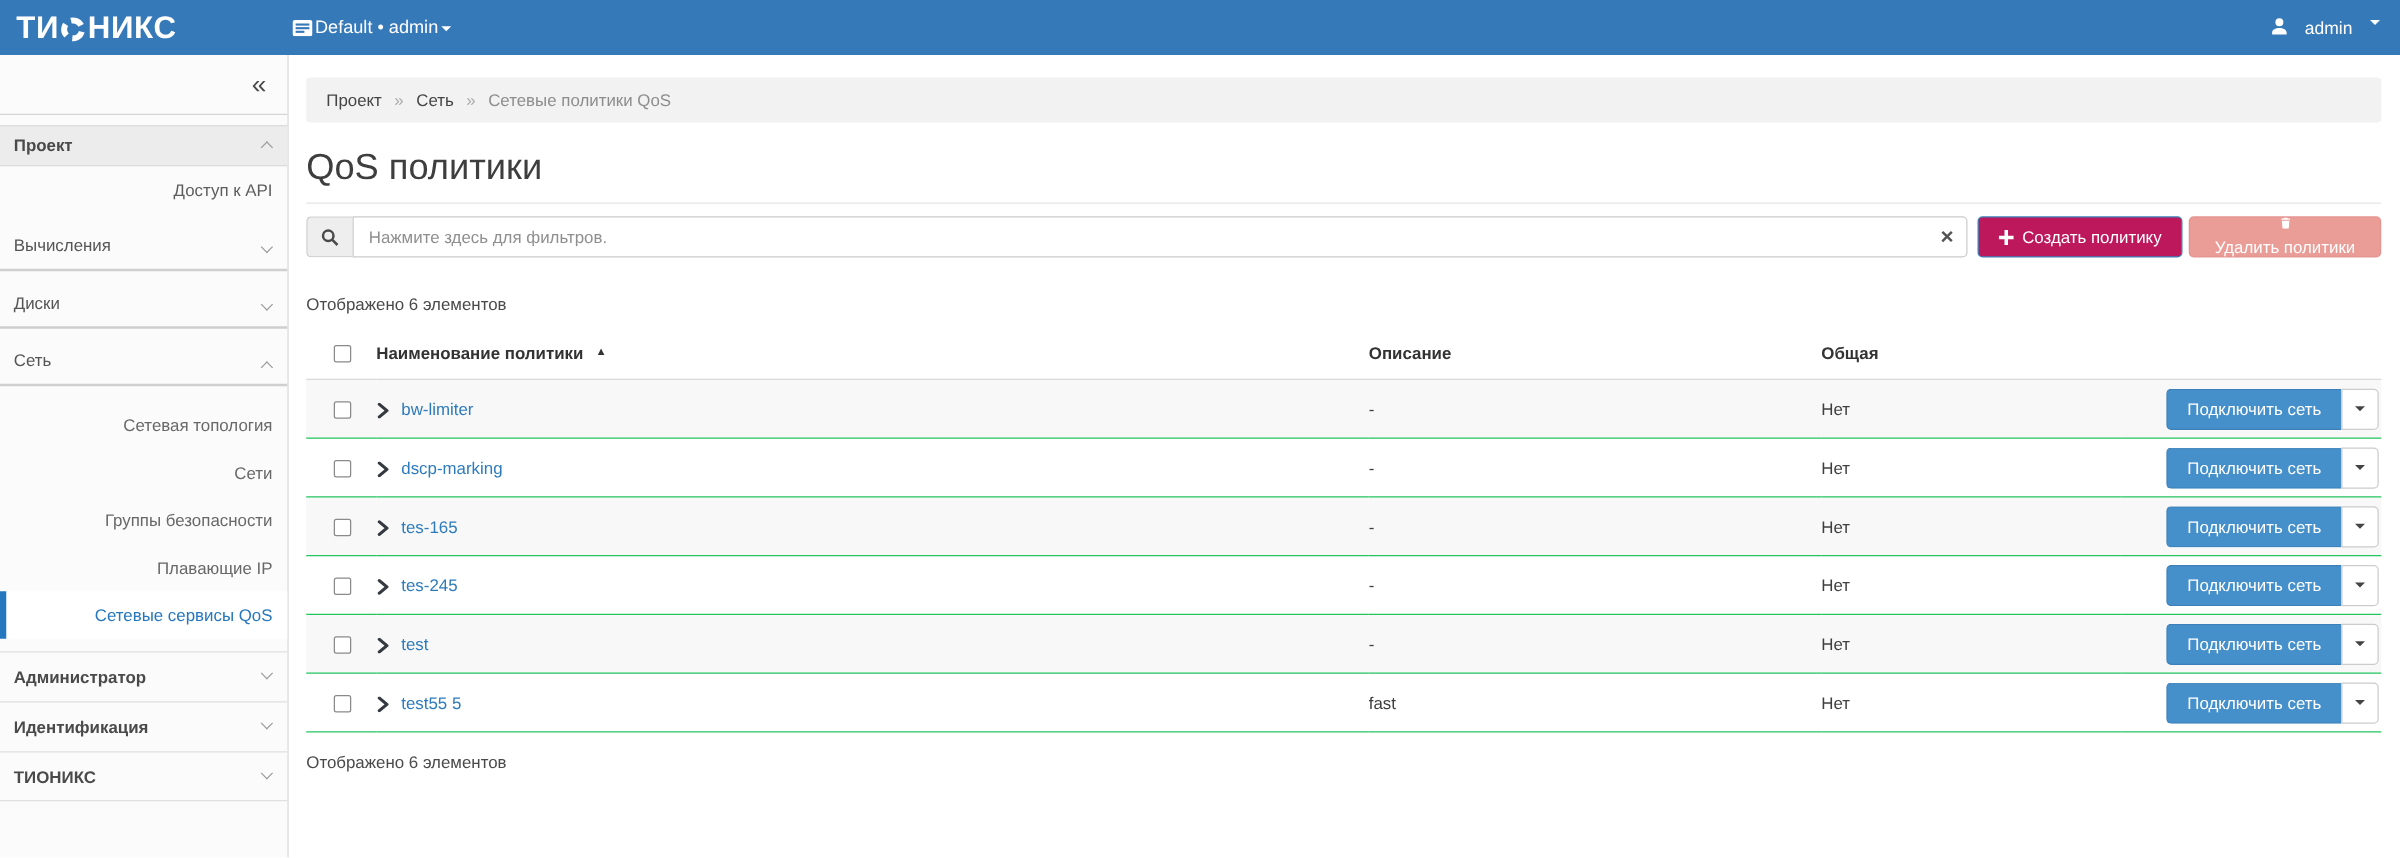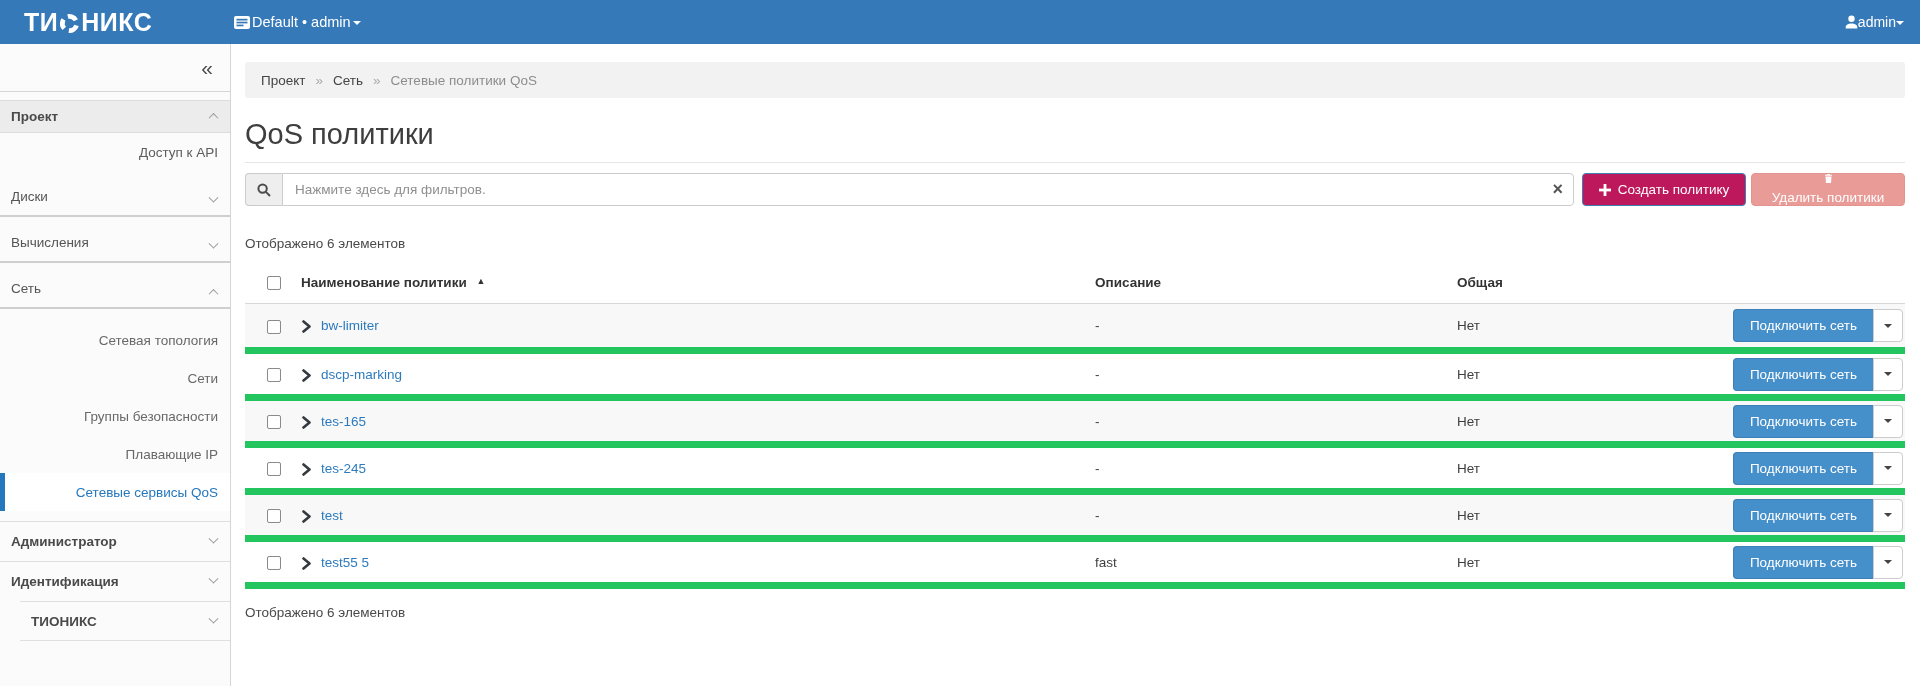--- a/index.html
+++ b/index.html
@@ -1,26 +1,26 @@
 <!DOCTYPE html>
 <html lang="ru"><head>
 <meta charset="utf-8">
 <style>
   * { margin:0; padding:0; box-sizing:border-box; }
   html,body { width:1920px; height:686px; overflow:hidden; background:#fff;
     font-family:"Liberation Sans","DejaVu Sans",sans-serif; font-size:13.5px; color:#3f3f3f; }
 
   
   .topbar { height:44px; background:#3579b8; display:flex; align-items:center; color:#fff; }
-  .logo { width:234px; padding-left:24px; font-size:25px; font-weight:bold; letter-spacing:.5px;
+  .logo { width:234px; padding-left:13px; font-size:25px; font-weight:bold; letter-spacing:.5px;
     display:flex; align-items:center; white-space:nowrap; }
   .logo svg { margin:2px 1px 0; transform:rotate(18deg); }
   .context { display:flex; align-items:center; gap:2px; font-size:14.5px; cursor:pointer; }
   .topbar .spacer { flex:1; }
-  .user-menu { display:flex; align-items:center; gap:0; font-size:14px; padding-right:16px; cursor:pointer; }
+  .user-menu { display:flex; align-items:flex-start; gap:14px; font-size:14px; padding-right:16px; cursor:pointer; }
   .caret-down-w { width:0; height:0; border-left:4px solid transparent; border-right:4px solid transparent;
     border-top:4px solid #fff; margin-top:2px; }
 
   
   .layout { display:flex; height:642px; }
 
   
   .sidebar { width:231px; background:#fbfbfb; border-right:1px solid #d5d5d5; flex:none; overflow:hidden; }
   .collapse-row { height:48px; display:flex; justify-content:flex-end; align-items:center;
     padding-right:17px; border-bottom:1px solid #d5d5d5; }
@@ -36,21 +36,21 @@
   .api-row { height:38px; display:flex; align-items:center; justify-content:flex-end;
     padding-right:12px; color:#5d5d5d; cursor:pointer; }
   .subsec { height:46px; display:flex; align-items:flex-end; justify-content:space-between;
     padding:0 13px 11px 11px; color:#555; border-bottom:2px solid #cfcfcf; cursor:pointer; }
   .sub-items { margin-top:12px; }
   .side-item { height:38px; display:flex; align-items:center; justify-content:flex-end;
     padding-right:12px; color:#686868; cursor:pointer; }
   .side-item.active { background:#fff; color:#2577be; border-left:5px solid #2577be; }
   .bottom-secs { margin-top:10px; }
   .bottom-secs .sec-head { height:40px; border-top:1px solid #e0e0e0; }
-  .bottom-secs .sec-head:last-child { border-bottom:1px solid #e0e0e0;margin-left:20px; }
+  .bottom-secs .sec-head:last-child { border-bottom:1px solid #e0e0e0; }
 
   
   .content { flex:1; padding:18px 15px 0 14px; background:#fff; overflow:hidden; }
   .breadcrumb { height:36px; background:#f2f2f2; border-radius:3px; display:flex; align-items:center;
     gap:10px; padding:0 16px; }
   .crumb { color:#454545; cursor:pointer; }
   .crumb-sep { color:#a9a9a9; }
   .crumb.current { color:#8d8d8d; cursor:default; }
   .page-title { font-size:29px; color:#3e3e3e; margin-top:20px; font-weight:normal; }
   .title-hr { border:none; border-top:1px solid #e5e5e5; margin-top:11px; }
@@ -73,21 +73,21 @@
   .count-line { margin-top:30px; color:#4a4a4a; }
   .count-line.bottom { margin-top:16px; }
 
   table.qos { width:100%; border-collapse:collapse; margin-top:14px; table-layout:fixed; }
   col.c-check { width:56px; } col.c-name { width:794px; } col.c-desc { width:362px; }
   col.c-shared { width:240px; } col.c-actions { width:auto; }
   thead th { text-align:left; font-size:13.5px; color:#333; padding:10px 0 13px;
     border-bottom:1px solid #d8d8d8; }
   th.th-check, td.td-check { padding-left:22px; }
   .sort-caret { font-size:9px; color:#333; margin-left:6px; vertical-align:3px; }
-  tbody tr { height:47px; border-bottom:7px solid #22c55e; }
+  tbody tr { height:47px; border-bottom:1px solid #22c55e; }
   tbody tr:nth-child(odd) { background:#f8f8f8; }
   td { vertical-align:middle; }
   .name-cell { display:flex; align-items:center; gap:9px; }
   .expander { display:inline-flex; cursor:pointer; margin-top:2px; }
   .row-link { color:#2d7bbd; text-decoration:none; cursor:pointer; }
   .td-actions { text-align:right; padding-right:2px; }
   .btn-group { display:inline-flex; height:33px; }
   .btn-row-main { background:#458fca; border:1px solid #3d80b8; border-right:none; color:#fff;
     border-radius:4px 0 0 4px; padding:0 16px; font-size:13.5px; font-family:inherit; cursor:pointer; }
   .btn-row-caret { width:30px; background:#fff; border:1px solid #ccc; border-radius:0 4px 4px 0;
@@ -136,25 +136,25 @@
     </div>
     <div class="side-nav">
       <div class="sec-head active-top">
         <span>Проект</span>
         <span class="chev up"></span>
       </div>
       <div class="api-row">
         <span>Доступ к API</span>
       </div>
       <div class="subsec">
+        <span>Вычисления</span>
+        <span class="chev down"></span>
+      </div>
+      <div class="subsec">
         <span>Диски</span>
-        <span class="chev down"></span>
-      </div>
-      <div class="subsec">
-        <span>Вычисления</span>
         <span class="chev down"></span>
       </div>
       <div class="subsec">
         <span>Сеть</span>
         <span class="chev up"></span>
       </div>
       <div class="sub-items">
         <div class="side-item">
           <span>Сетевая топология</span>
         </div>

